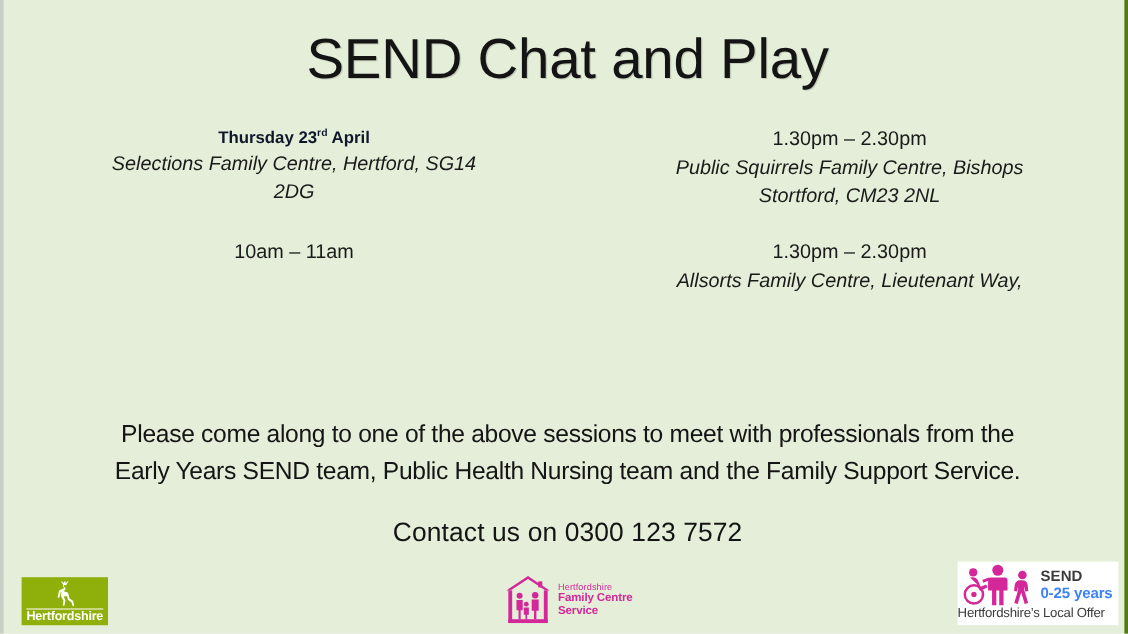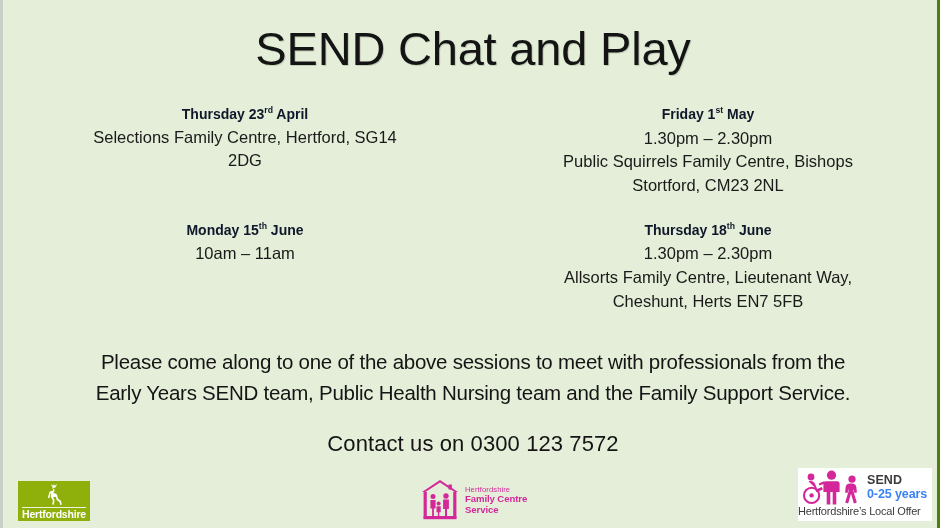--- a/index.html
+++ b/index.html
@@ -78,20 +78,21 @@
     line-height: 1.5;
     margin: 0;
   }
   .session-venue {
     font-family: "Liberation Sans", sans-serif;
     font-size: 16.5px;
     font-weight: 400;
     color: #1a1a1a;
     line-height: 1.43;
     margin: 0;
+    font-style: italic;
   }
   .sessions .col-left  { padding: 0 48px 0 62px; }
   .sessions .col-right { padding: 0 56px 0 56px; }
 
   
   .body-copy {
     position: absolute;
     top: 346px;
     left: 0;
     width: 940px;
@@ -258,36 +259,32 @@
 
   <div class="sessions">
 
     <div class="session col-left">
       <p class="session-date"><span>Thursday 23</span><sup>rd</sup><span> April</span></p>
       <p class="session-venue">Selections Family Centre, Hertford, SG14</p>
       <p class="session-venue">2DG</p>
     </div>
 
     <div class="session col-right">
-      <p class="session-date"><span>Friday 1</span><sup>st</sup><span> May</span></p>
       <p class="session-time">1.30pm – 2.30pm</p>
       <p class="session-venue">Public Squirrels Family Centre, Bishops</p>
       <p class="session-venue">Stortford, CM23 2NL</p>
     </div>
 
     <div class="session col-left">
-      <p class="session-date"><span>Monday 15</span><sup>th</sup><span> June</span></p>
       <p class="session-time">10am – 11am</p>
     </div>
 
     <div class="session col-right">
-      <p class="session-date"><span>Thursday 18</span><sup>th</sup><span> June</span></p>
       <p class="session-time">1.30pm – 2.30pm</p>
       <p class="session-venue">Allsorts Family Centre, Lieutenant Way,</p>
-      <p class="session-venue">Cheshunt, Herts EN7 5FB</p>
     </div>
 
   </div>
 
   <div class="body-copy">
     <span class="line">Please come along to one of the above sessions to meet with professionals from the</span>
     <span class="line">Early Years SEND team, Public Health Nursing team and the Family Support Service.</span>
   </div>
 
   <div class="contact">Contact us on 0300 123 7572</div>

